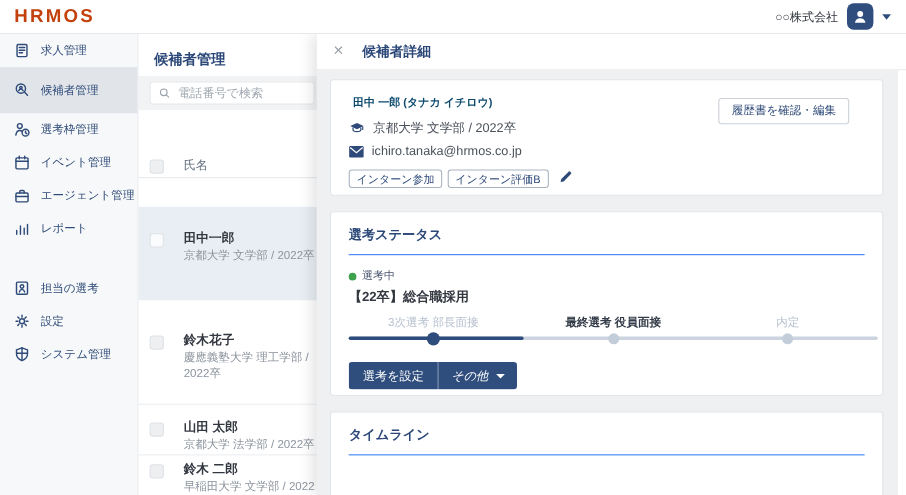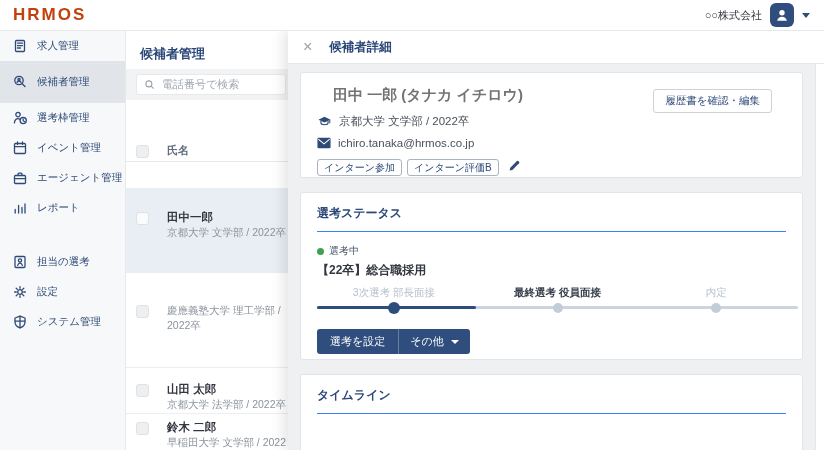--- a/index.html
+++ b/index.html
@@ -27,21 +27,21 @@
   .side-label { font-size: 10.5px; color: #2e4a78; white-space: nowrap; }
 
   
   .list-col { width: 162px; flex: 0 0 auto; background: #fff; position: relative; }
   .list-title { padding: 14px 12px 6px 14px; font-size: 13px; font-weight: bold; color: #2b4778; }
   .search-band { height: 31px; background: #f2f3f5; display: flex; align-items: center; padding: 0 10px; width: 230px; }
   .search-input { flex: 0 0 auto; width: 150px; height: 21px; background: #fff; border: 1px solid #e6e8ea; border-radius: 3px; display: flex; align-items: center; padding-left: 7px; gap: 6px; }
   .search-input .ph { font-size: 11px; color: #a0a8b1; white-space: nowrap; }
   .search-btn { margin-left: 10px; font-size: 11px; color: #2b4778; white-space: nowrap; cursor: pointer; }
   .list-spacer { height: 40px; }
-  .list-header { display: flex; align-items: center; height: 22px; padding-left: 10px; border-bottom: 1px solid #e7e9ec; font-weight: bold; }
+  .list-header { display: flex; align-items: center; height: 22px; padding-left: 10px; border-bottom: 1px solid #e7e9ec; }
   .list-header .hdr-label { margin-left: 18px; font-size: 11px; color: #5f6b7c; }
   .rows { margin-top: 26px; }
   .row { display: flex; align-items: flex-start; padding-left: 10px; width: 162px; }
   .row.selected { background: #e9eef4; }
   .row.r0 { height: 85px; padding-top: 22px; }
   .row.r1 { height: 95px; padding-top: 30px; border-bottom: 1px solid #eceef0; }
   .row.r2 { height: 46px; padding-top: 14px; border-bottom: 1px solid #eceef0; }
   .row.r3 { height: 60px; padding-top: 6px; }
   .cb { width: 13px; height: 13px; flex: 0 0 auto; background: #edeff1; border: 1px solid #dfe2e5; border-radius: 3px; margin-top: 2px; cursor: pointer; }
   .row.selected .cb { background: #fafbfc; }
@@ -54,21 +54,21 @@
   .drawer-header { height: 33px; background: #fff; border-bottom: 1px solid #e6e8ea; display: flex; align-items: center; padding-left: 15px; }
   .close-x { font-size: 16px; color: #9aa1a9; line-height: 1; cursor: pointer; }
   .drawer-title { margin-left: 17px; font-size: 12.5px; font-weight: bold; color: #2b4778; }
   .drawer-body { padding: 8px 21px 0 12px; }
   .card { background: #fff; border: 1px solid #e2e5e8; border-radius: 3px; position: relative; }
   .card1 { height: 106px; margin-bottom: 14px; padding: 13px 16px 0 16px; }
   .card2 { height: 168px; margin-bottom: 14px; padding: 12px 16px 0 16px; }
   .card3 { height: 120px; padding: 12px 16px 0 16px; }
 
   
-  .cand-name { margin-left: 16px; font-size: 15px; font-weight: bold; color: #737373; margin-bottom: 9px; }
+  .cand-name { margin-left: 4px; font-size: 10px; font-weight: bold; color: #0c4a6e; margin-bottom: 9px; }
   .info-row { display: flex; align-items: center; gap: 7px; margin-bottom: 8px; }
   .info-row .txt { font-size: 11.5px; color: #4a515b; }
   .tags { display: flex; gap: 5px; margin-top: 10px; }
   .chip { display: inline-flex; align-items: center; height: 17px; padding: 0 6px; border: 1px solid #aab4c0; border-radius: 3px; font-size: 10px; color: #2e4a78; background: #fff; white-space: nowrap; }
   .pencil { margin-left: 4px; display: flex; cursor: pointer; }
   .resume-btn { position: absolute; top: 16px; right: 30px; height: 24px; padding: 0 11px; background: #fff; border: 1px solid #ccd2d8; border-radius: 3px; font-size: 10.5px; color: #2e4a78; font-family: inherit; cursor: pointer; white-space: nowrap; }
 
   
   .card-title { font-size: 12px; font-weight: bold; color: #2b4778; padding-bottom: 9px; border-bottom: 1px solid #3b82f6; }
   .status-line { display: flex; align-items: center; gap: 5px; margin-top: 12px; }
@@ -77,21 +77,21 @@
   .job-title { margin-top: 4px; font-size: 12px; font-weight: bold; color: #333740; }
   .stepper { position: relative; height: 28px; margin-top: 7px; margin-right: -12px; }
   .step-label { position: absolute; top: 0; transform: translateX(-50%); font-size: 10.5px; color: #b7c1cf; white-space: nowrap; }
   .step-label.highlight { color: #333c48; font-weight: bold; }
   .track { position: absolute; left: 0; right: 0; top: 20px; height: 3px; background: #ccd4e0; border-radius: 2px; }
   .progress { position: absolute; left: 0; top: 20px; height: 3px; background: #2e4d7c; border-radius: 2px; }
   .dot { position: absolute; top: 16.5px; width: 10px; height: 10px; border-radius: 50%; background: #c3ccd9; transform: translateX(-50%); }
   .dot.reached { width: 12px; height: 12px; top: 15.5px; background: #2e4d7c; }
   .btn-group { display: inline-flex; margin-top: 15px; border-radius: 3px; overflow: hidden; }
   .btn-navy { height: 25px; background: #2f4e7e; color: #fff; border: none; font-size: 11px; font-family: inherit; padding: 0 13px; cursor: pointer; display: flex; align-items: center; gap: 7px; }
-  .btn-navy.more { border-left: 1px solid rgba(255,255,255,0.28); padding: 12px 11px; }
+  .btn-navy.more { border-left: 1px solid rgba(255,255,255,0.28); padding: 12px 11px; font-style: italic; }
   .caret-white { width: 0; height: 0; border-left: 4px solid transparent; border-right: 4px solid transparent; border-top: 4px solid #fff; }
 
   
   .tl-tabs { display: inline-flex; margin-top: 13px; }
   .tl-tab { height: 24px; padding: 0 12px; background: #fff; border: 1px solid #d5dade; font-size: 10.5px; color: #2e4a78; font-family: inherit; cursor: pointer; }
   .tl-tab + .tl-tab { margin-left: -1px; }
 
   .scroll-track { position: absolute; top: 33px; right: 0; bottom: 0; width: 9px; background: #fff; border-left: 1px solid #e4e6e8; }
 </style>
 </head>
@@ -228,20 +228,21 @@
           <div class="row r0 selected">
             <div class="cb"></div>
             <div class="row-text">
               <div class="row-name">田中一郎</div>
               <div class="row-school">京都大学 文学部 / 2022卒</div>
             </div>
           </div>
           <div class="row r1">
             <div class="cb"></div>
             <div class="row-text">
+              <div class="row-name">鈴木花子</div>
               <div class="row-school">慶應義塾大学 理工学部 / 2022卒</div>
             </div>
           </div>
           <div class="row r2">
             <div class="cb"></div>
             <div class="row-text">
               <div class="row-name">山田 太郎</div>
               <div class="row-school">京都大学 法学部 / 2022卒</div>
             </div>
           </div>

